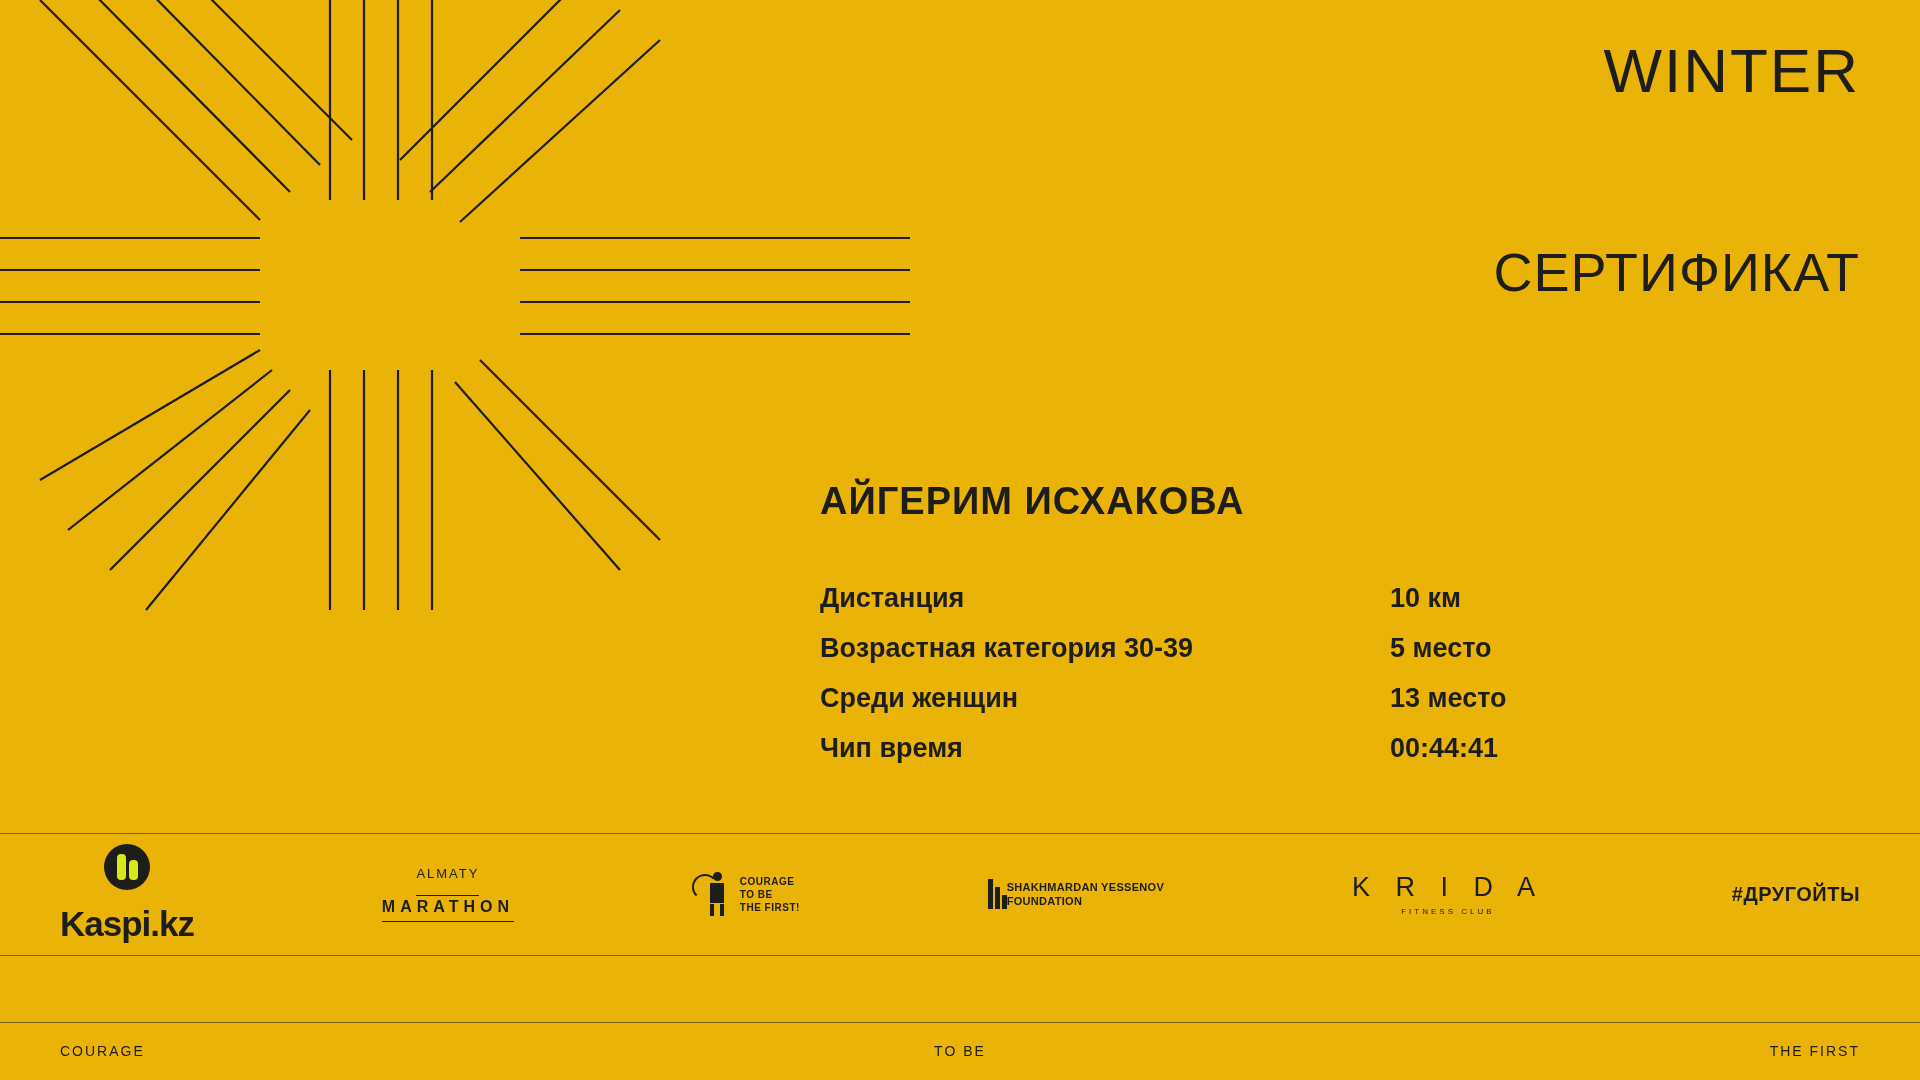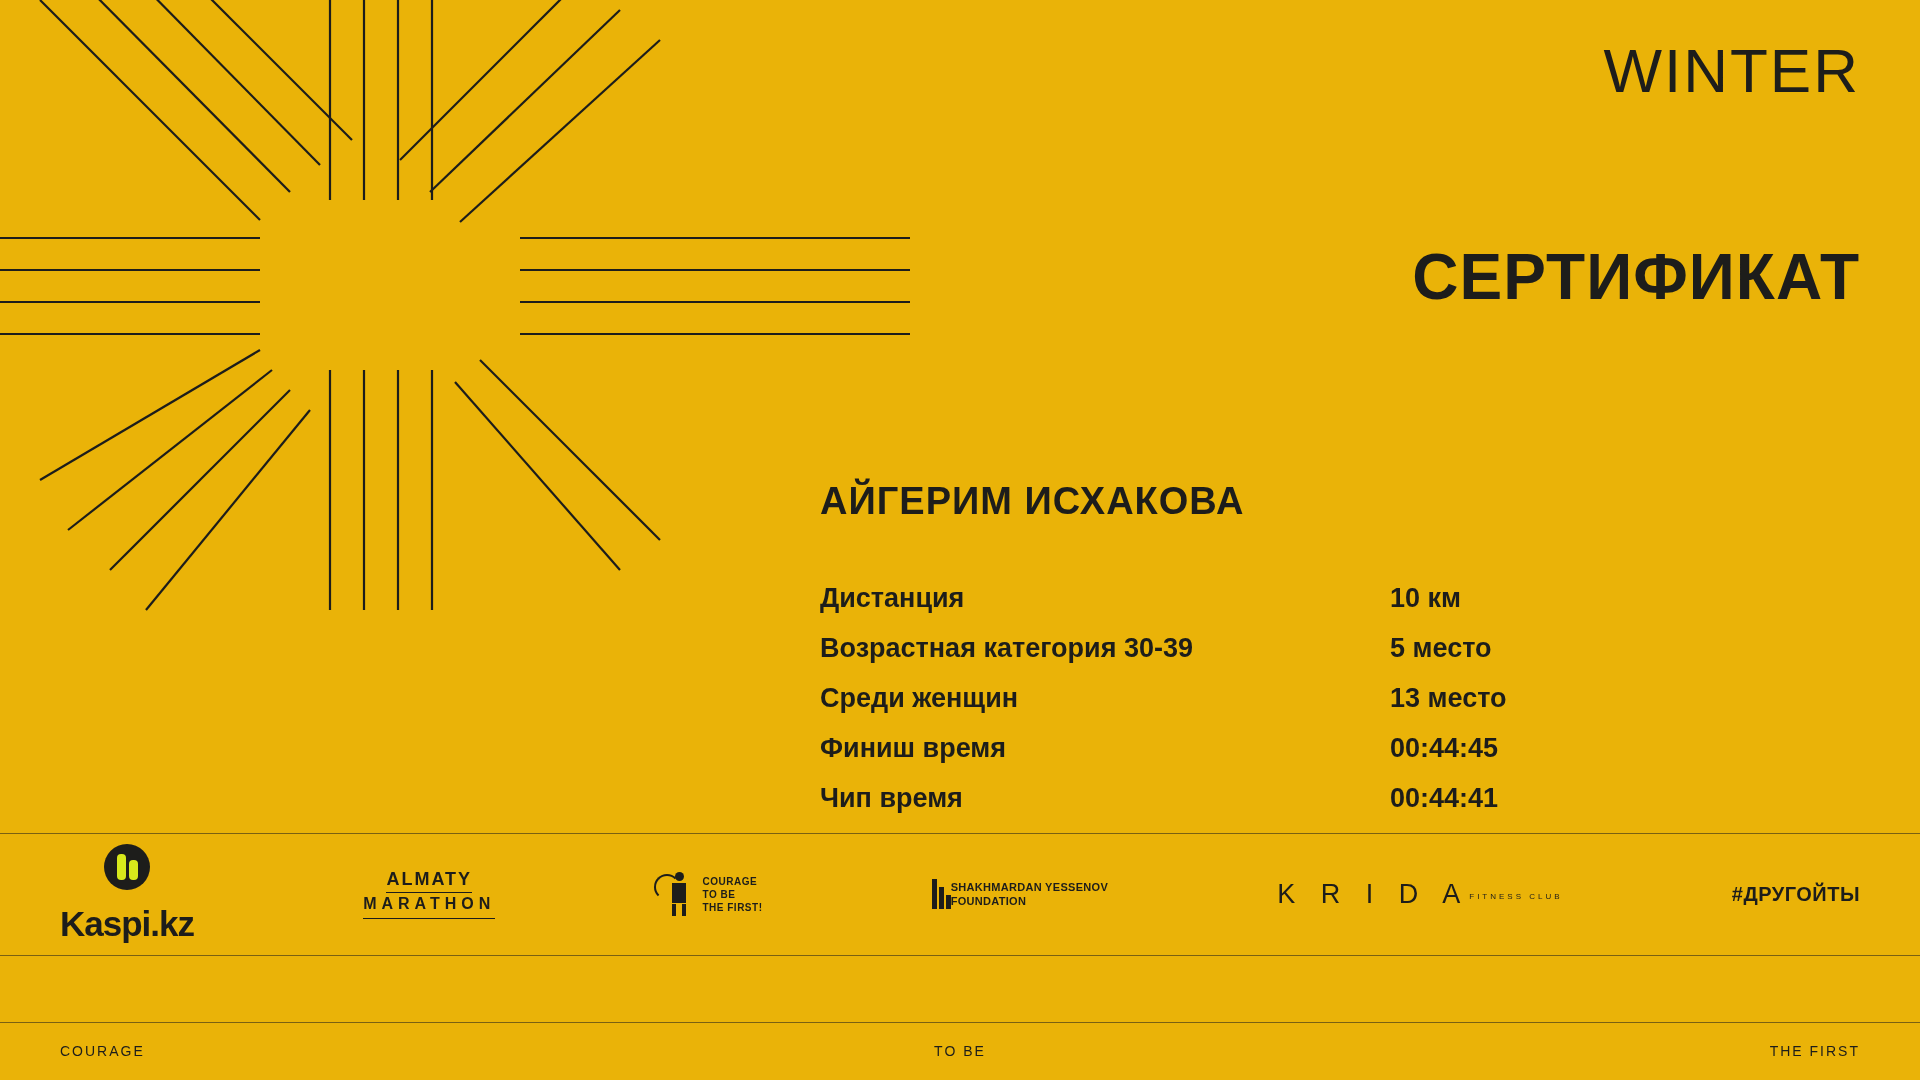--- a/index.html
+++ b/index.html
@@ -41,24 +41,24 @@
     color: #1d1d1b;
   }
   .event-title span { display: block; }
 
   
   .cert-heading {
     position: absolute;
     right: 60px;
     top: 245px;
     text-align: right;
-    font-size: 64px;
+    font-size: 54px;
     line-height: 1.0;
     letter-spacing: 1px;
-    font-weight: 700;
+    font-weight: 400;
     color: #1d1d1b;
   }
   .cert-heading span { display: block; }
 
   
   .participant-name {
     position: absolute;
     left: 820px;
     top: 480px;
     font-size: 38px;
@@ -129,22 +129,22 @@
   .kaspi-mark::after {
     content: "";
     position: absolute; left: 25px; top: 16px;
     width: 9px; height: 20px; border-radius: 4px; background: #d8e91b;
   }
   .kaspi-word { font-size: 35px; font-weight: bold; letter-spacing: -1px; }
 
   
   .almaty { flex-direction: column; align-items: center; }
   .almaty .l1 {
-    font-size: 18px; font-weight: bold; letter-spacing: 2px;
-    border-bottom: 1.5px solid #1d1d1b; padding-bottom: 2px;
+    font-size: 13px; font-weight: normal; letter-spacing: 2px;
+    border-bottom: 1.5px solid #1d1d1b; padding-bottom: 14px;
   }
   .almaty .l2 { font-size: 16px; font-weight: bold; letter-spacing: 5px; margin-top: 2px; }
   .almaty .l3 { width: 132px; height: 1.5px; background: #1d1d1b; margin-top: 5px; }
 
   
   .courage { gap: 8px; }
   .courage .runner {
     width: 30px; height: 44px; position: relative;
   }
   .courage .runner .head {
@@ -166,21 +166,21 @@
   }
   .courage-text { font-size: 10px; font-weight: bold; line-height: 13px; letter-spacing: .5px; }
 
   
   .yessenov { }
   .yessenov .bars { display: flex; gap: 2px; align-items: flex-end; height: 30px; }
   .yessenov .bars i { display: block; width: 5px; background: #1d1d1b; }
   .yessenov-text { font-size: 11px; font-weight: bold; line-height: 14px; letter-spacing: .3px; }
 
   
-  .krida { flex-direction: row; align-items: center; }
+  .krida { flex-direction: column; align-items: center; }
   .krida .l1 { font-size: 27px; letter-spacing: 9px; }
   .krida .l2 { font-size: 8px; letter-spacing: 3px; margin-top: 4px; }
 
   
   .hashtag { font-size: 20px; font-weight: bold; letter-spacing: .5px; }
 
   
   .footer {
     position: absolute;
     left: 0;
@@ -259,24 +259,20 @@
       <div class="label">Дистанция</div>
       <div class="value">10 км</div>
     </div>
     <div class="row">
       <div class="label">Возрастная категория 30-39</div>
       <div class="value">5 место</div>
     </div>
     <div class="row">
       <div class="label">Среди женщин</div>
       <div class="value">13 место</div>
-    </div>
-    <div class="row">
-      <div class="label">Финиш время</div>
-      <div class="value">00:44:45</div>
     </div>
     <div class="row">
       <div class="label">Чип время</div>
       <div class="value">00:44:41</div>
     </div>
   </div>
 
   <div class="hr hr-1"></div>
   <div class="hr hr-2"></div>
   <div class="hr hr-3"></div>

